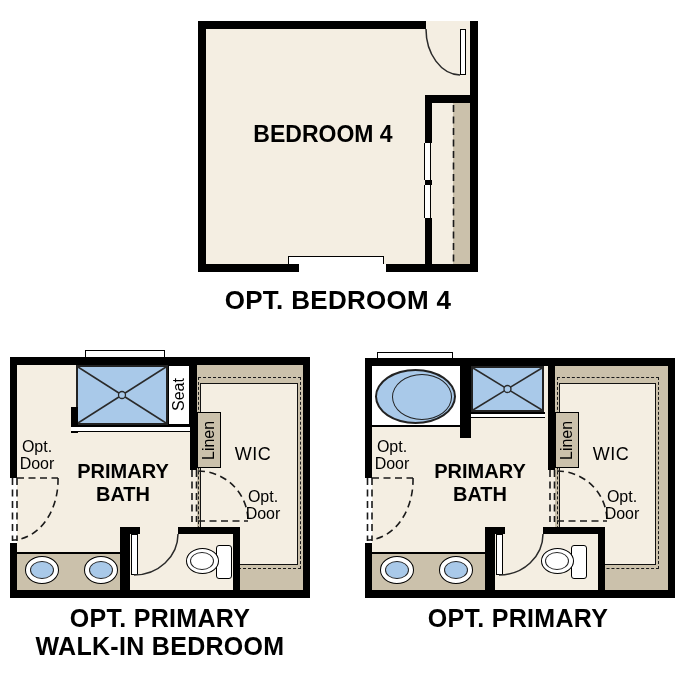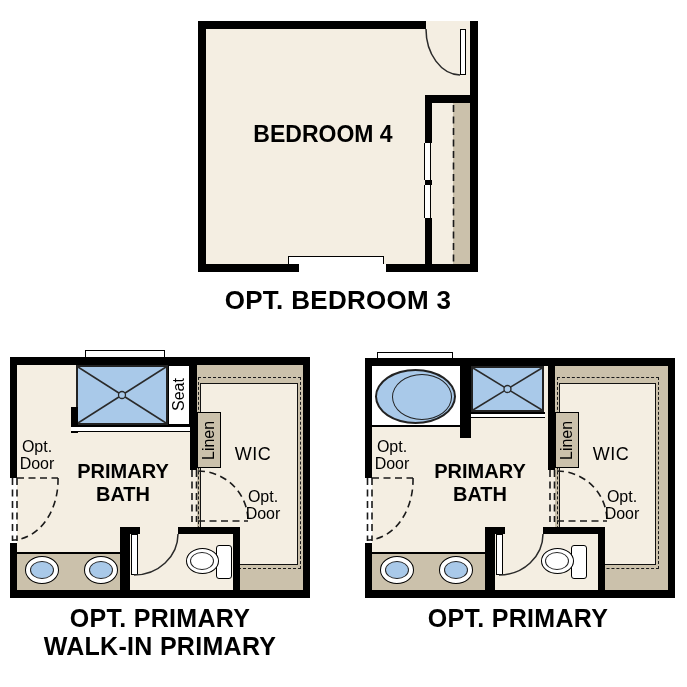--- a/index.html
+++ b/index.html
@@ -64,21 +64,21 @@
     <div style="position:absolute;left:101px;top:243px;width:87px;height:13px;background:#fff;"></div>
 
     <svg class="svg-overlay" width="280" height="260" viewBox="0 0 280 260">
       <path d="M 228,8 A 35,46 0 0 0 262,54" fill="none" stroke="#2a2a2a" stroke-width="1.5"></path>
       <line x1="255.5" y1="84" x2="255.5" y2="242" stroke="#1a1a1a" stroke-width="1.6" stroke-dasharray="7 4.5"></line>
     </svg>
 
     <div class="lbl room-label" style="left:20px;top:100px;width:210px;font-size:23px;">BEDROOM 4</div>
   </div>
 
-  <div class="caption" style="left:173px;top:286px;width:330px;font-size:26px;">OPT. BEDROOM 3</div>
+  <div class="caption" style="left:173px;top:286px;width:330px;font-size:26px;">OPT. BEDROOM 4</div>
 
   <div class="plan" id="plan-walkin" style="left:10px;top:350px;width:300px;height:248px;">
 
     <div class="floor" style="left:7px;top:7px;width:286px;height:233px;"></div>
 
     <div class="tan" style="left:187px;top:15px;width:106px;height:225px;"></div>
     <div class="dashedrect" style="left:188px;top:27px;width:103px;height:192px;"></div>
     <div class="innercream" style="left:190px;top:33px;width:98px;height:182px;"></div>
 
     <div class="bluebox" style="left:66px;top:15px;width:92px;height:60px;"></div>
@@ -142,21 +142,21 @@
       <div>Door</div>
     </div>
     <div class="lbl small-label" style="left:227px;top:138px;width:52px;font-size:16px;line-height:17px;">
       <div>Opt.</div>
       <div>Door</div>
     </div>
   </div>
 
   <div class="caption" style="left:0;top:604px;width:320px;">
     <div>OPT. PRIMARY</div>
-    <div>WALK-IN PRIMARY</div>
+    <div>WALK-IN BEDROOM</div>
   </div>
 
   <div class="plan" id="plan-tub" style="left:365px;top:350px;width:310px;height:248px;">
 
     <div class="floor" style="left:7px;top:8px;width:296px;height:232px;"></div>
 
     <div class="tan" style="left:190px;top:16px;width:113px;height:224px;"></div>
     <div class="dashedrect" style="left:192px;top:27px;width:102px;height:192px;"></div>
     <div class="innercream" style="left:194px;top:33px;width:97px;height:182px;"></div>
 

